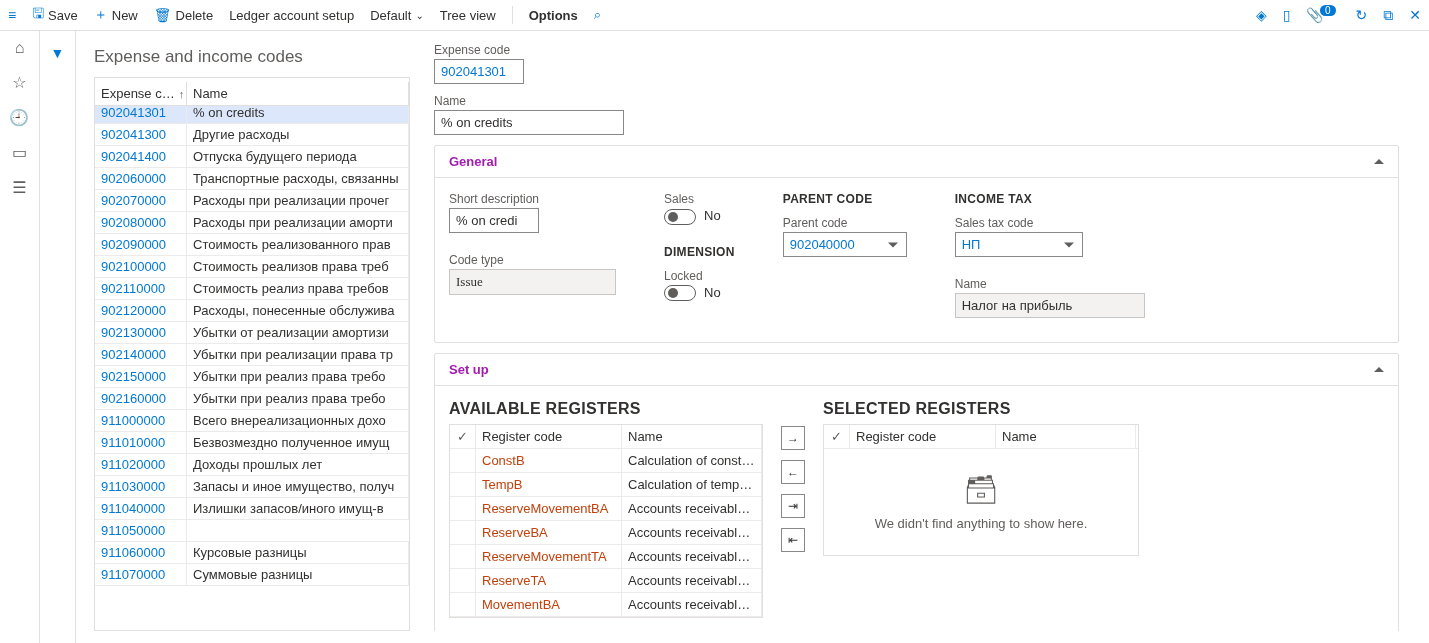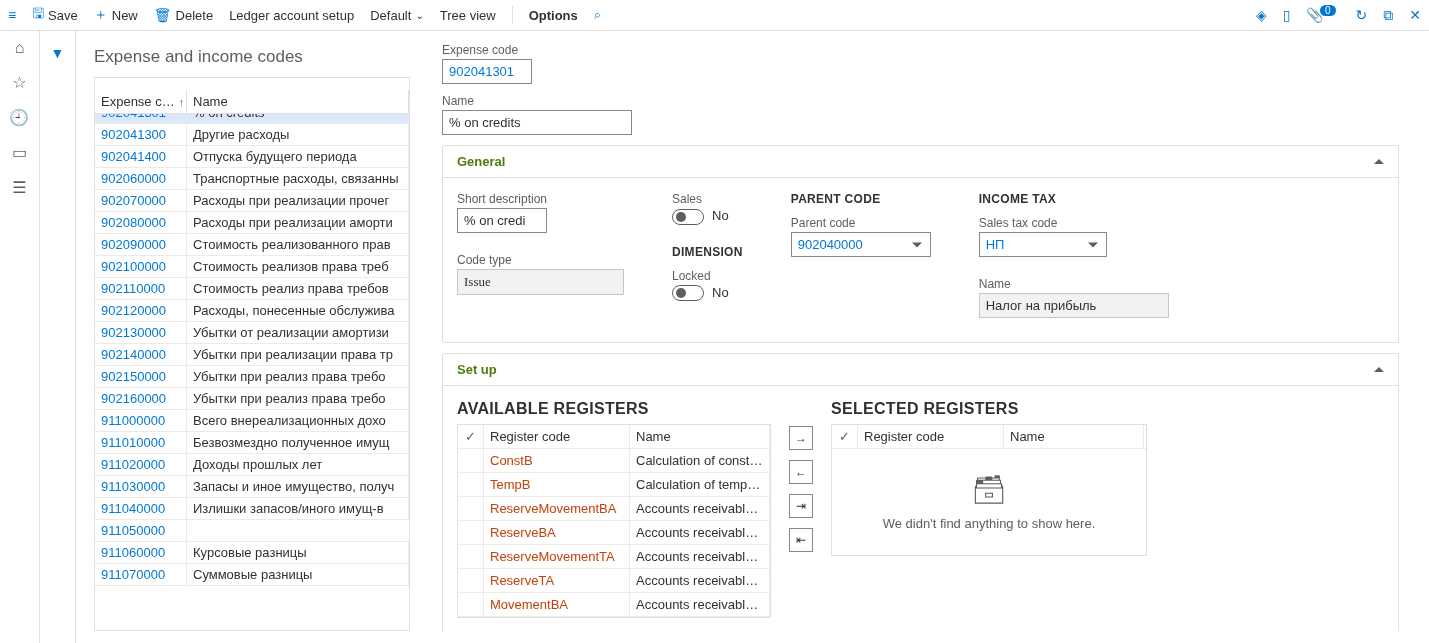--- a/index.html
+++ b/index.html
@@ -7,40 +7,40 @@
 .top-toolbar { display: flex; align-items: center; height: 31px; border-bottom: 1px solid #e1dfdd; padding: 0 8px; gap: 16px; }
 .tool-btn { display: flex; align-items: center; gap: 4px; cursor: pointer; color: #323130; }
 .tool-btn.bold { font-weight: 600; }
 .tool-ico { color: #0078d4; font-size: 14px; }
 .tool-right { margin-left: auto; display: flex; gap: 16px; align-items: center; }
 .badge { background: #0078d4; color: #fff; border-radius: 8px; padding: 0 5px; font-size: 10px; position: relative; top: -6px; left: -4px; }
 .main-wrap { display: flex; height: calc(643px - 31px); }
 .icon-rail { width: 40px; border-right: 1px solid #e1dfdd; display: flex; flex-direction: column; align-items: center; padding-top: 8px; gap: 16px; color: #605e5c; }
 .icon-rail span { cursor: pointer; font-size: 16px; }
 .filter-col { width: 36px; border-right: 1px solid #e1dfdd; display: flex; justify-content: center; padding-top: 14px; color: #0078d4; }
-.content { flex: 1; display: flex; gap: 32px; padding: 12px 18px; overflow: hidden; }
+.content { flex: 1; display: flex; gap: 24px; padding: 12px 18px; overflow: hidden; }
 .left-list { width: 316px; display: flex; flex-direction: column; }
 .list-title { font-size: 17px; color: #605e5c; margin-bottom: 10px; margin-top: 4px; }
 .grid { border: 1px solid #e1dfdd; flex: 1; overflow-y: auto; overflow-x: hidden; position: relative; }
-.grid-head { display: flex; background: #fff; border-bottom: 1px solid #e1dfdd; font-weight: 400; color: #323130; position: sticky; top: 12px; }
+.grid-head { display: flex; background: #fff; border-bottom: 1px solid #e1dfdd; font-weight: 400; color: #323130; position: sticky; top: 4px; }
 .grid-head > div { padding: 4px 6px; border-right: 1px solid #e1dfdd; display: flex; align-items: center; gap: 4px; }
 .col-code { width: 92px; white-space: nowrap; overflow: hidden; text-overflow: ellipsis; }
 .col-name { flex: 1; white-space: nowrap; overflow: hidden; text-overflow: ellipsis; }
 .grid-row { display: flex; border-bottom: 1px solid #edebe9; cursor: pointer; }
 .grid-row > div { padding: 3px 6px; border-right: 1px solid #edebe9; white-space: nowrap; overflow: hidden; text-overflow: ellipsis; }
 .grid-row.selected { background: #dde7fb; }
 .grid-row.selected .col-code { color: #0078d4; }
 .grid-row .col-code { color: #0078d4; }
 .right-pane { flex: 1; display: flex; flex-direction: column; overflow-y: auto; padding-right: 12px; }
 .field-label { color: #605e5c; font-size: 12px; margin-bottom: 2px; }
 .field-input { border: 1px solid #8a8886; padding: 4px 6px; font-size: 13px; background: #fff; }
 .field-input.link { color: #0078d4; }
 .field-block { margin-bottom: 10px; display: inline-flex; flex-direction: column; }
 .section-card { border: 1px solid #e1dfdd; border-radius: 2px; margin-bottom: 10px; }
-.section-head { display: flex; justify-content: space-between; align-items: center; padding: 8px 14px; font-weight: 600; color: #4d7c0f; border-bottom: 1px solid #e1dfdd; cursor: pointer; }
+.section-head { display: flex; justify-content: space-between; align-items: center; padding: 8px 14px; font-weight: 600; color: #a21caf; border-bottom: 1px solid #e1dfdd; cursor: pointer; }
 .section-body { padding: 14px; display: flex; gap: 48px; }
 .sub-col { display: flex; flex-direction: column; gap: 10px; }
 .sub-head { font-weight: 600; color: #323130; letter-spacing: 0.3px; font-size: 12px; }
 .toggle { width: 32px; height: 16px; border: 1px solid #605e5c; border-radius: 10px; position: relative; display: inline-block; vertical-align: middle; margin-right: 8px; }
 .toggle::after { content: ""; width: 10px; height: 10px; background: #605e5c; border-radius: 50%; position: absolute; top: 2px; left: 3px; }
 .toggle-label { color: #323130; }
 .dropdown { position: relative; }
 .dropdown::after { content: ""; position: absolute; right: 8px; top: 50%; width: 0; height: 0; border-left: 5px solid transparent; border-right: 5px solid transparent; border-top: 5px solid #605e5c; transform: translateY(-50%); }
 .reg-wrap { display: flex; gap: 18px; padding: 14px; }
 .reg-panel { }
@@ -248,21 +248,21 @@
             <div class="sub-head">DIMENSION</div>
             <div class="field-block">
               <span class="field-label">Locked</span>
               <div><span class="toggle"></span><span class="toggle-label">No</span></div>
             </div>
           </div>
           <div class="sub-col">
             <div class="sub-head">PARENT CODE</div>
             <div class="field-block">
               <span class="field-label">Parent code</span>
-              <span class="field-input link dropdown" style="width:140px;">902040000</span>
+              <span class="field-input link dropdown" style="width:124px;">902040000</span>
             </div>
           </div>
           <div class="sub-col">
             <div class="sub-head">INCOME TAX</div>
             <div class="field-block">
               <span class="field-label">Sales tax code</span>
               <span class="field-input link dropdown" style="width:128px;">НП</span>
             </div>
             <div class="field-block">
               <span class="field-label">Name</span>

